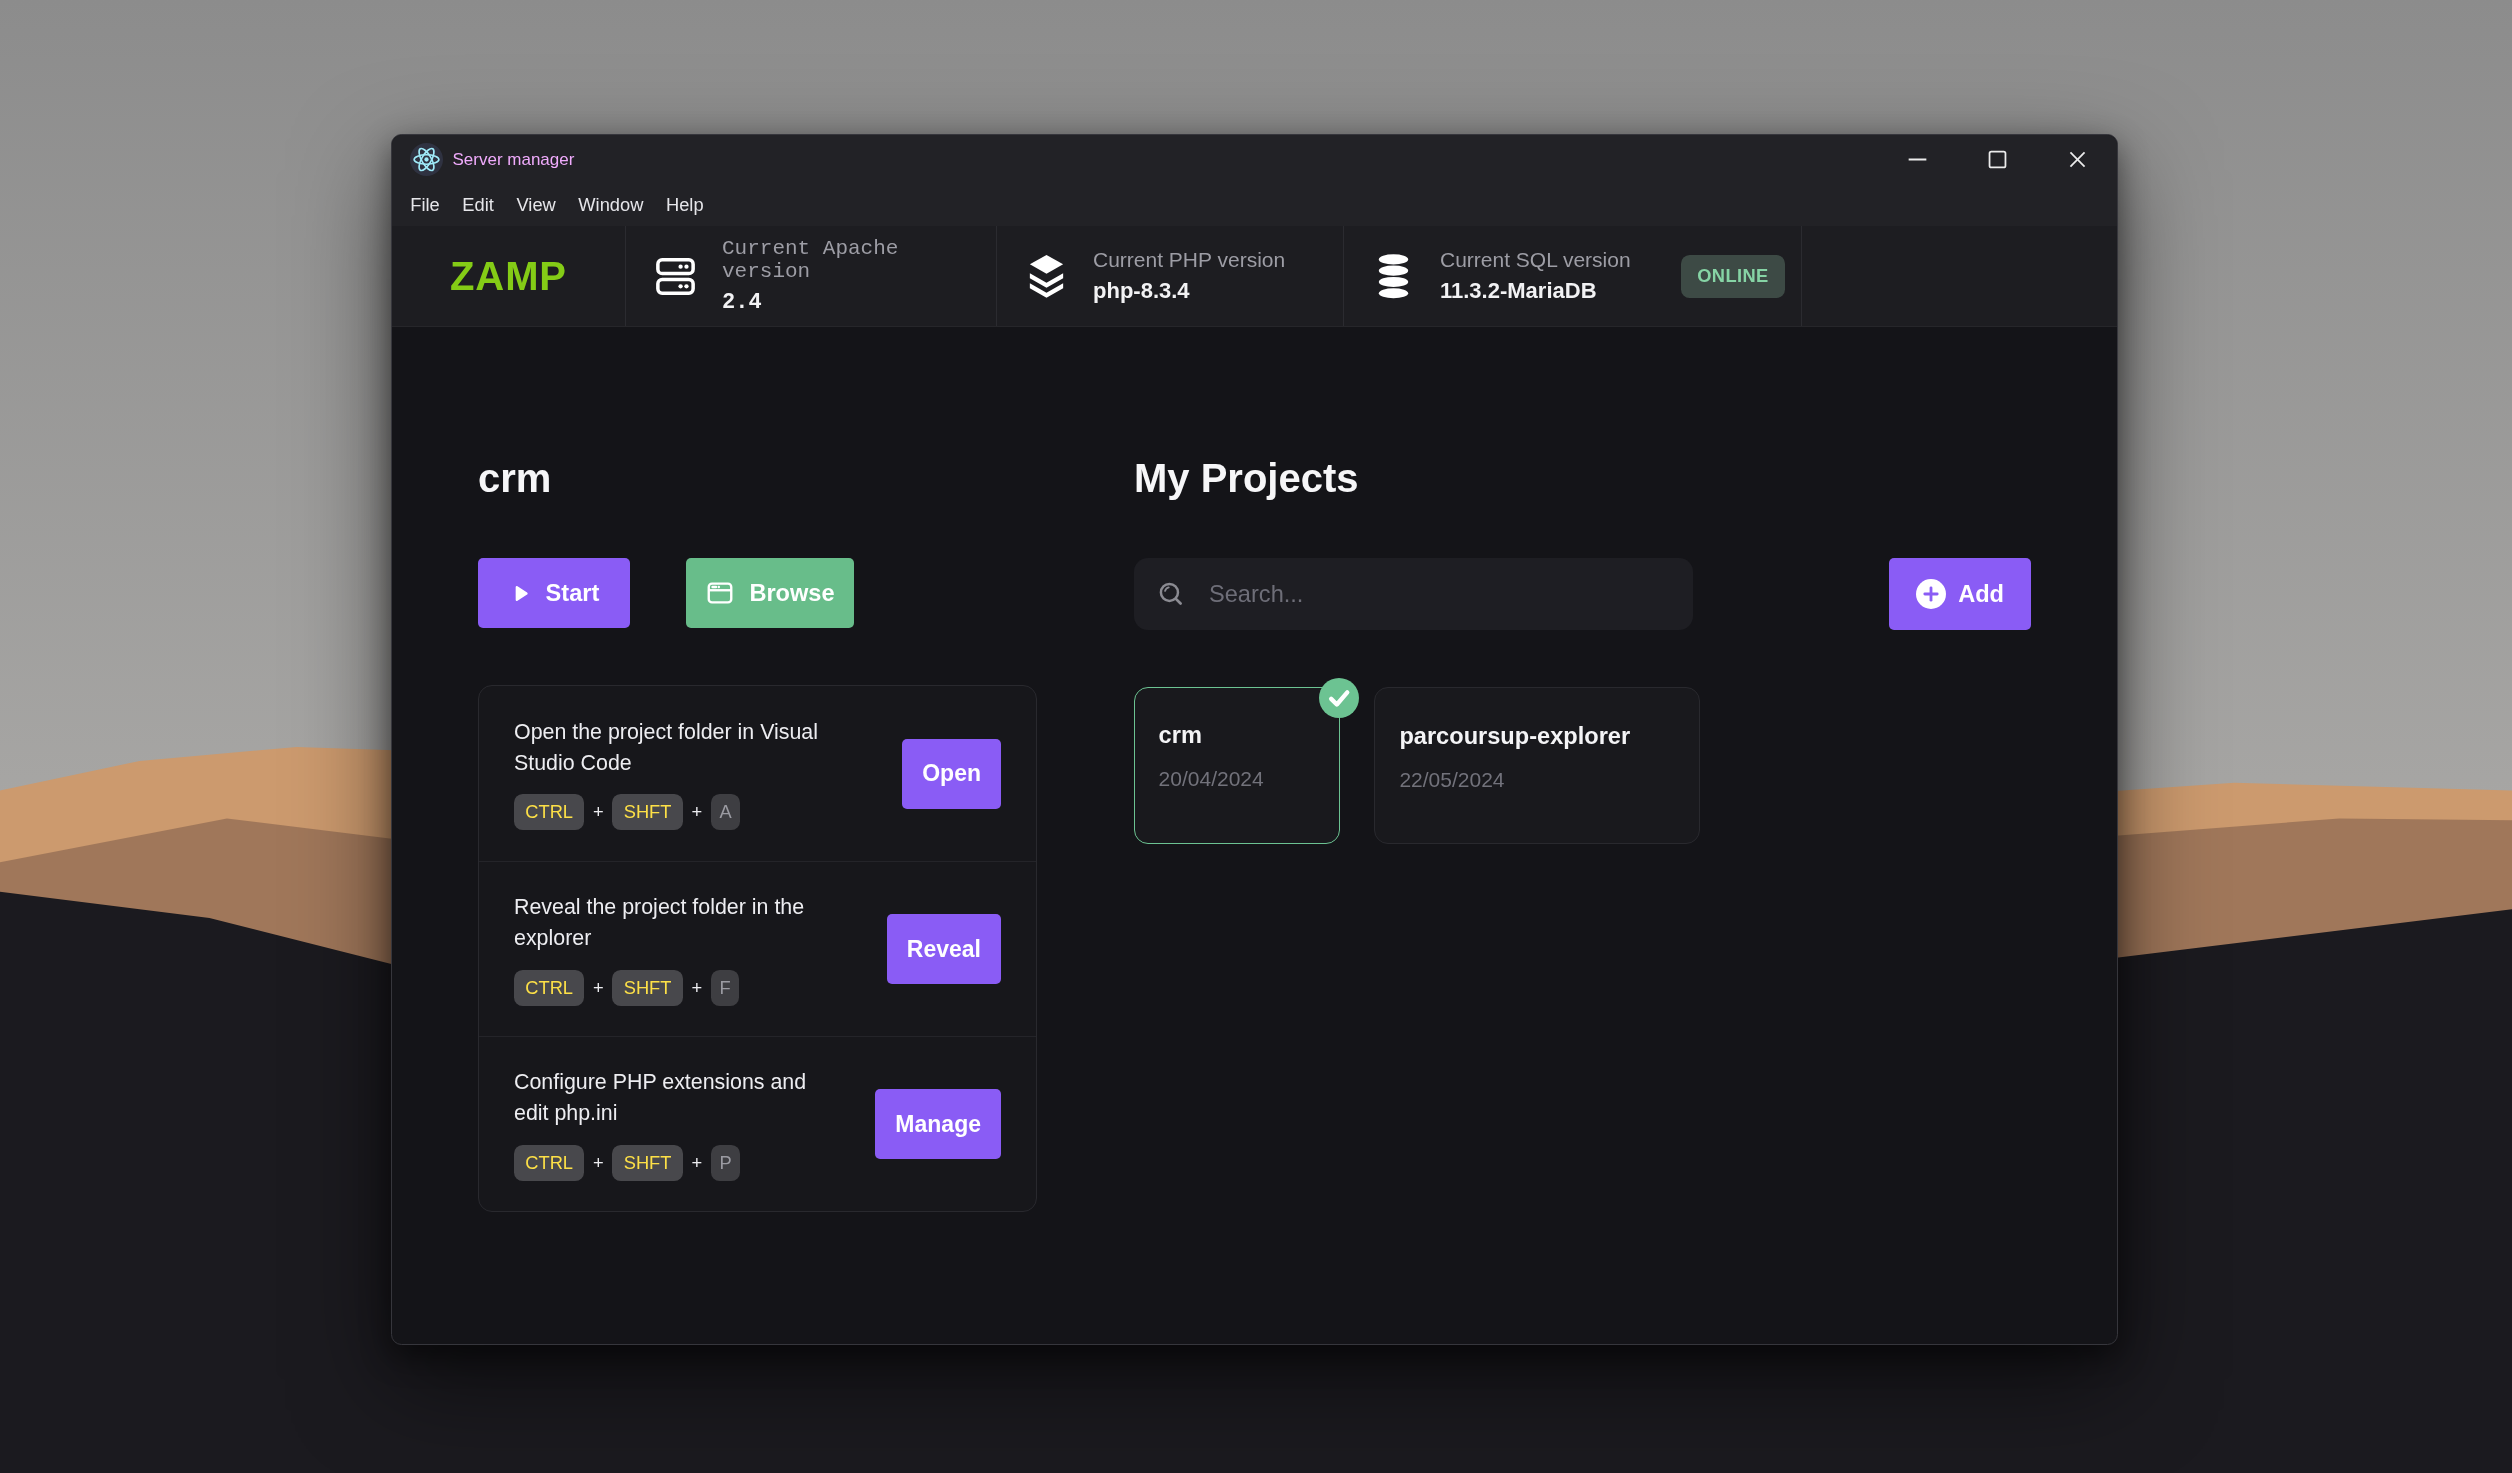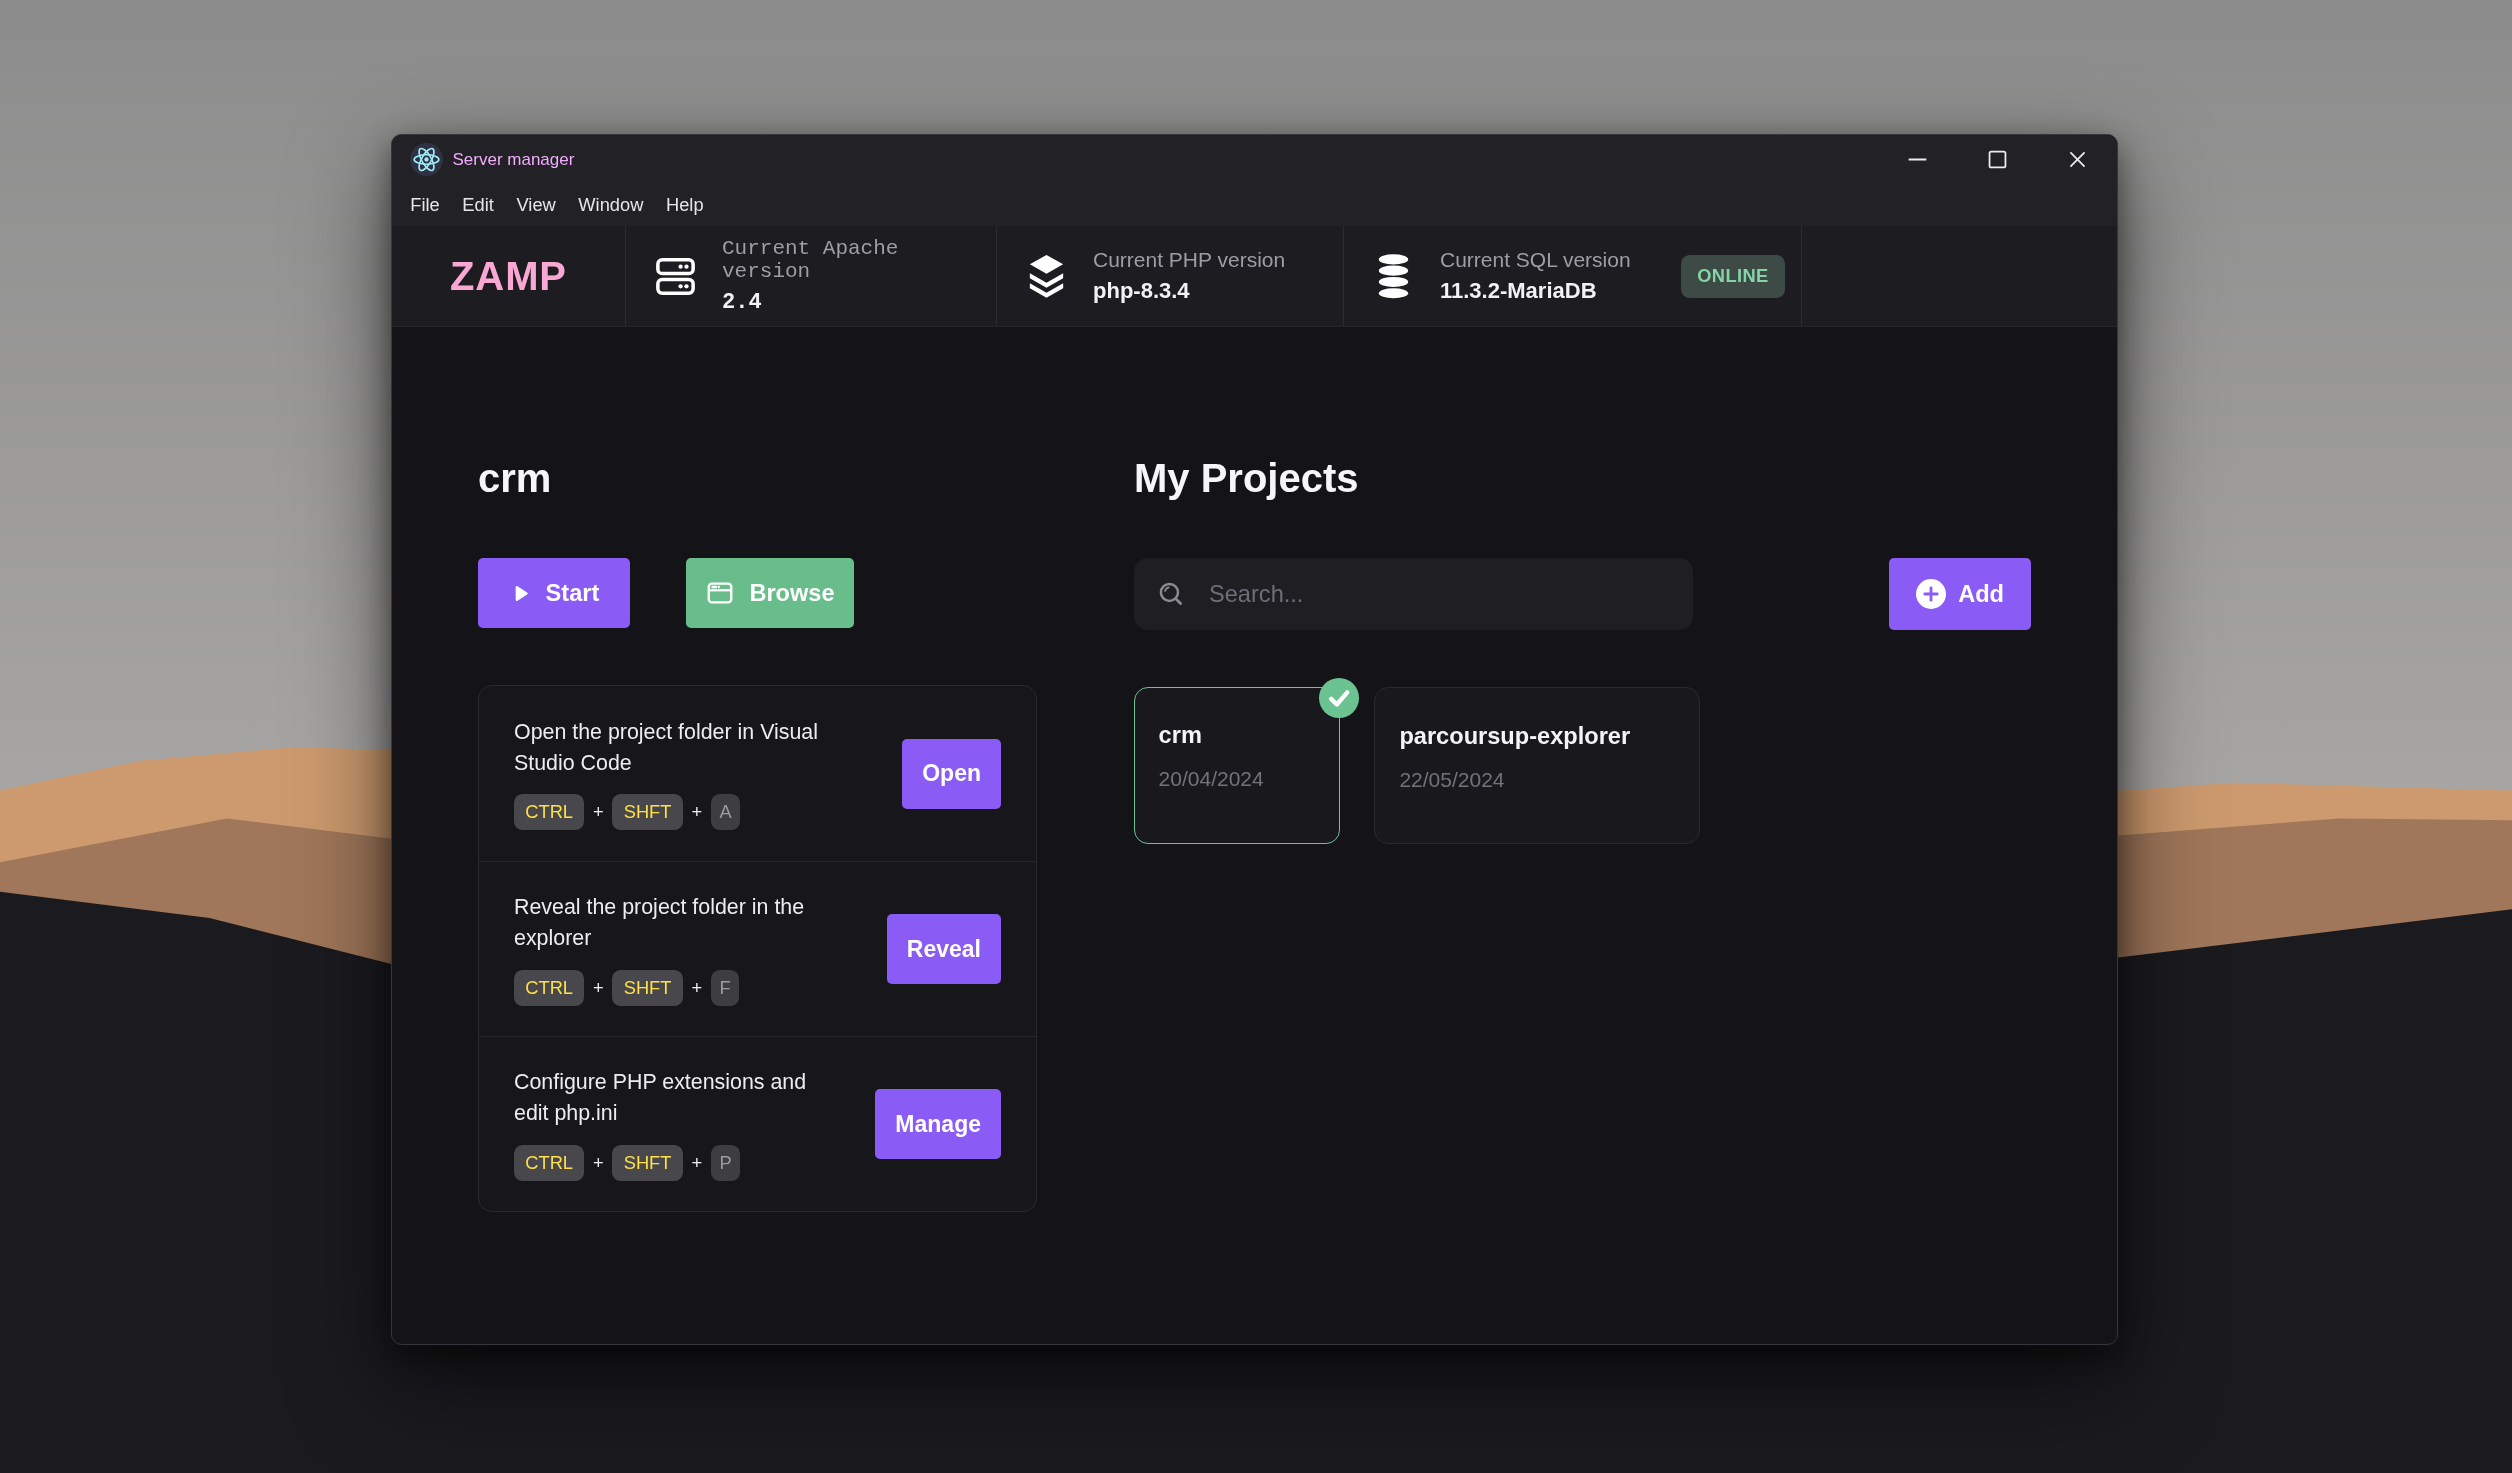--- a/index.html
+++ b/index.html
@@ -19,21 +19,21 @@
   .app-icon{width:33px;height:33px;flex:0 0 auto;}
   .app-title{margin-left:10px;font-size:17px;color:#f0abfc;}
   .win-controls{margin-left:auto;display:flex;height:100%;}
   .win-btn{width:80px;height:100%;display:flex;align-items:center;justify-content:center;background:transparent;border:0;padding:0;cursor:default;}
   
   .menubar{height:42px;background:#222226;display:flex;align-items:center;padding-left:7px;flex:0 0 auto;}
   .menu-item{padding:0 11.3px;font-size:18.3px;color:#e6e6ea;line-height:42px;}
   
   .statusbar{height:101px;background:#1d1d21;border-bottom:0.9px solid #26262a;display:flex;flex:0 0 auto;}
   .brand-box{width:234px;display:flex;align-items:center;justify-content:center;border-right:0.9px solid #2b2b30;}
-  .brand{font-size:40px;font-weight:800;letter-spacing:0.9px;color:#f9a8d4;}
+  .brand{font-size:40px;font-weight:800;letter-spacing:0.9px;color:#84cc16;}
   .stat{display:flex;align-items:center;padding-left:26px;border-right:0.9px solid #2b2b30;}
   .stat.apache{width:371px;font-family:Liberation Mono, monospace;}
   .stat.php{width:347px;}
   .stat.sql{width:458px;}
   .stat-icon{width:47px;height:47px;flex:0 0 auto;}
   .stat-text{margin-left:23px;display:flex;flex-direction:column;gap:6.1px;}
   .stat-label{font-size:21px;color:#9d9da5;}
   .stat-value{font-size:22px;font-weight:700;color:#f2f2f4;}
   .online-badge{margin-left:auto;margin-right:15.7px;background:#3d4a45;color:#86d4a5;
                 font-size:18.3px;font-weight:700;letter-spacing:0.4px;padding:10.5px 16.6px;border-radius:8.7px;}

